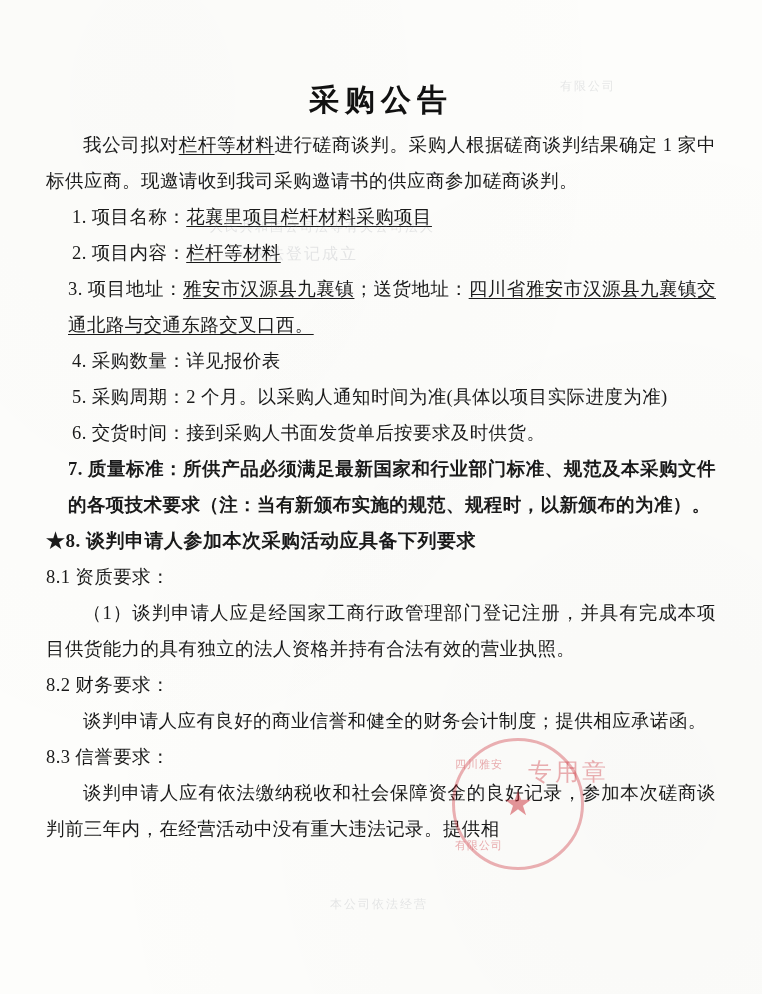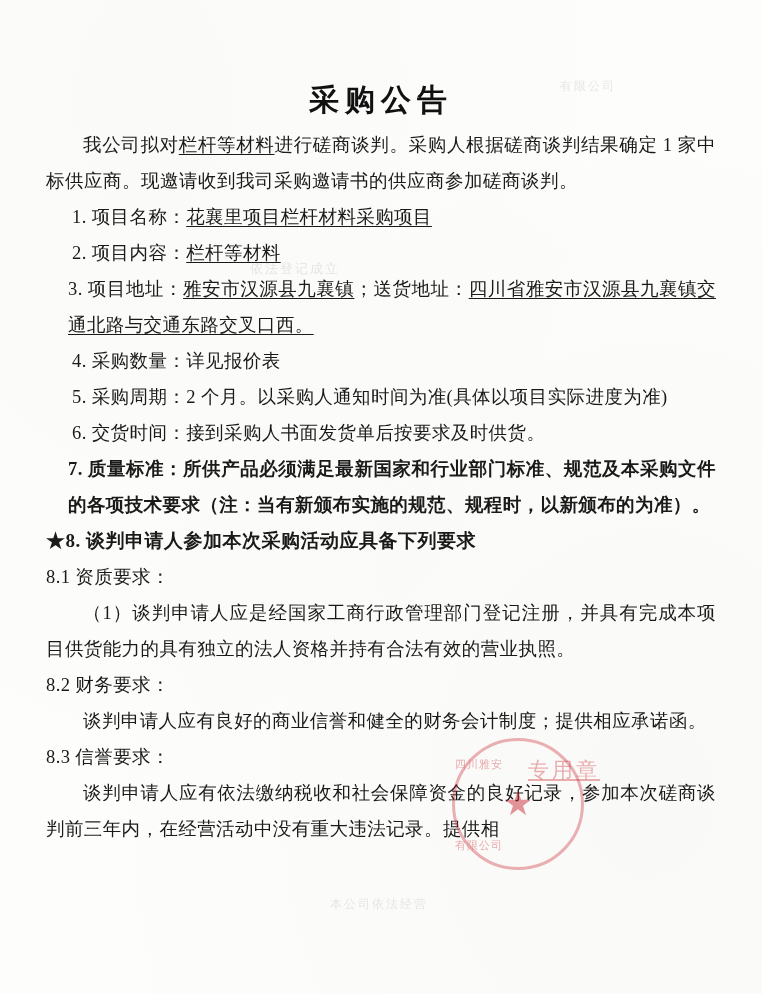--- a/index.html
+++ b/index.html
@@ -90,21 +90,21 @@
   .watermark-faint {
     position: absolute;
     color: rgba(120,130,140,0.18);
     font-size: 13px;
     letter-spacing: 2px;
     white-space: nowrap;
     pointer-events: none;
     user-select: none;
   }
   .wm1 { top: 218px; left: 210px; }
-  .wm2 { top: 260px; left: 250px; font-size: 13px; }
+  .wm2 { top: 244px; left: 250px; font-size: 16px; }
   .wm3 { top: 78px; left: 560px; font-size: 12px; }
   .wm4 { top: 848px; left: 330px; font-size: 12px; margin-top: 48px; }
   
   .seal {
     position: absolute;
     left: 452px;
     top: 738px;
     width: 126px;
     height: 126px;
     border-radius: 50%;
@@ -131,38 +131,38 @@
     font-size: 11px;
     letter-spacing: 1px;
   }
   .seal .seal-text-top { top: 16px; }
   .seal .seal-text-bottom { bottom: 14px; }
   .seal-side {
     position: absolute;
     left: 528px;
     top: 756px;
     color: rgba(200,30,40,0.5);
-    font-size: 21px;
+    font-size: 24px;
     letter-spacing: 3px;
     pointer-events: none;
     opacity: 0.7;
-    text-decoration: underline;
   }
 </style>
 </head>
 <body>
 
 <div class="page">
 
   <div class="watermark-faint wm3">有限公司</div>
 
   <h1 class="doc-title">采购公告</h1>
 
   <p class="para indent"><span>我公司拟对</span><span class="u">栏杆等材料</span><span>进行磋商谈判。采购人根据磋商谈判结果确定 1 家中标供应商。现邀请收到我司采购邀请书的供应商参加磋商谈判。</span></p>
 
+  <div class="watermark-faint wm1">人民共和国公司法等有关公司法人</div>
   <div class="watermark-faint wm2">依法登记成立</div>
 
   <ul class="list">
     <li class="list-item">
       <span>1.</span>
       <span>项目名称：</span><span class="u">花襄里项目栏杆材料采购项目</span>
     </li>
     <li class="list-item">
       <span>2.</span>
       <span>项目内容：</span><span class="u">栏杆等材料</span>

